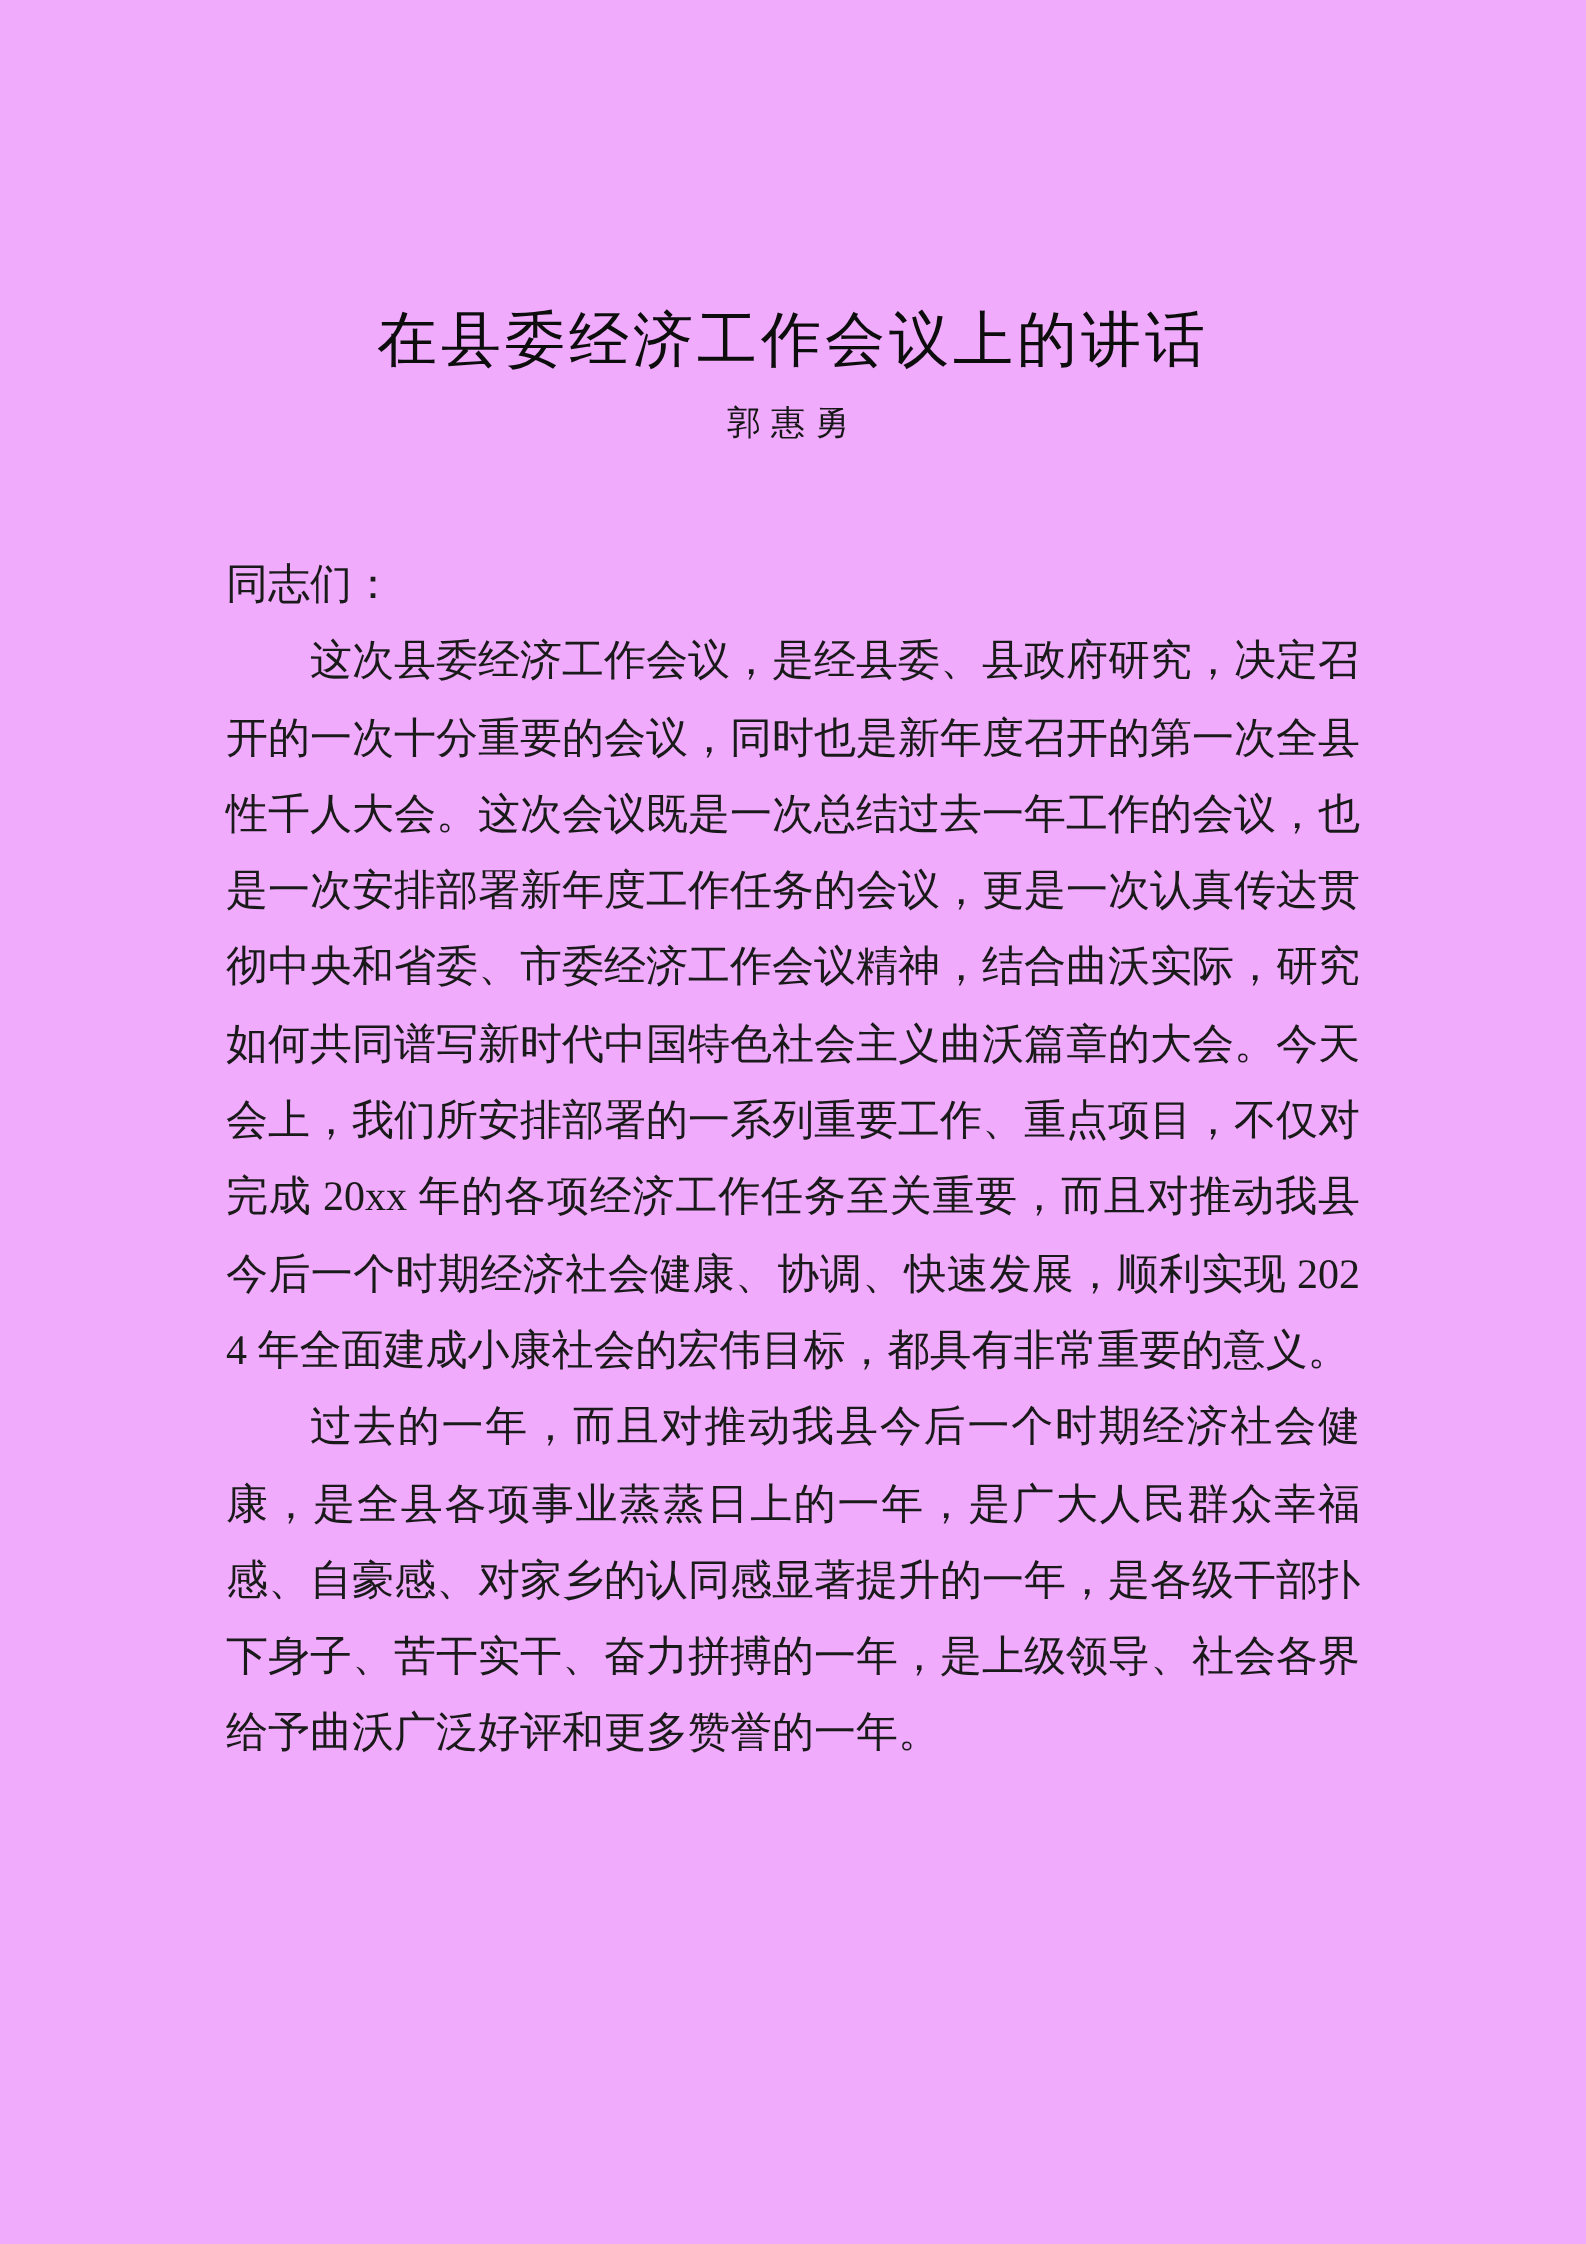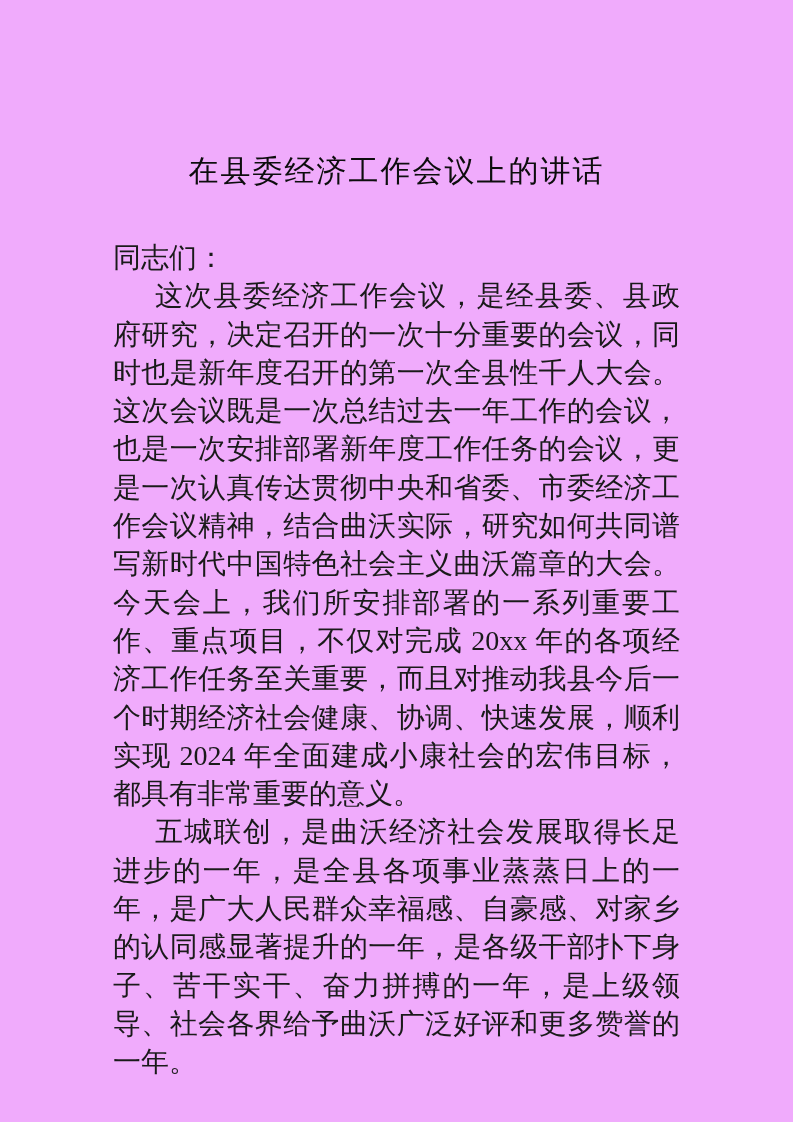--- a/index.html
+++ b/index.html
@@ -29,38 +29,39 @@
     margin-top: 3px;
     font-size: 17px;
     line-height: 31px;
     text-align: center;
     letter-spacing: 5px;
     color: #161616;
   }
   .doc-body {
     margin-top: 46px;
     width: 567px;
-    font-size: 28px;
+    font-size: 21px;
     line-height: 38.3px;
     text-align: justify;
     text-justify: inter-character;
     color: #1a1a1a;
     word-break: break-all;
   }
   .doc-body p { margin: 0; }
   .doc-body p.indented { text-indent: 42px; }
 </style>
 </head>
 <body>
 
 <div class="page">
   <h1 class="doc-title">在县委经济工作会议上的讲话</h1>
 
+  <div class="doc-author">郭惠勇</div>
 
   <div class="doc-body">
     <p>同志们：</p>
 
     <p class="indented">这次县委经济工作会议，是经县委、县政府研究，决定召开的一次十分重要的会议，同时也是新年度召开的第一次全县性千人大会。这次会议既是一次总结过去一年工作的会议，也是一次安排部署新年度工作任务的会议，更是一次认真传达贯彻中央和省委、市委经济工作会议精神，结合曲沃实际，研究如何共同谱写新时代中国特色社会主义曲沃篇章的大会。今天会上，我们所安排部署的一系列重要工作、重点项目，不仅对完成 20xx 年的各项经济工作任务至关重要，而且对推动我县今后一个时期经济社会健康、协调、快速发展，顺利实现 2024 年全面建成小康社会的宏伟目标，都具有非常重要的意义。</p>
 
-    <p class="indented">五城联创，是曲沃经济社会发展取得长足进步的一年，是全县各项事业蒸蒸日上的一年，是广大人民群众幸福感、自豪感、对家乡的认同感显著提升的一年，是各级干部扑下身子、苦干实干、奋力拼搏的一年，是上级领导、社会各界给予曲沃广泛好评和更多赞誉的一年。</p>
+    <p class="indented">过去的一年，而且对推动我县今后一个时期经济社会健康，是全县各项事业蒸蒸日上的一年，是广大人民群众幸福感、自豪感、对家乡的认同感显著提升的一年，是各级干部扑下身子、苦干实干、奋力拼搏的一年，是上级领导、社会各界给予曲沃广泛好评和更多赞誉的一年。</p>
 
   </div>
 </div>
 
 </body></html>

